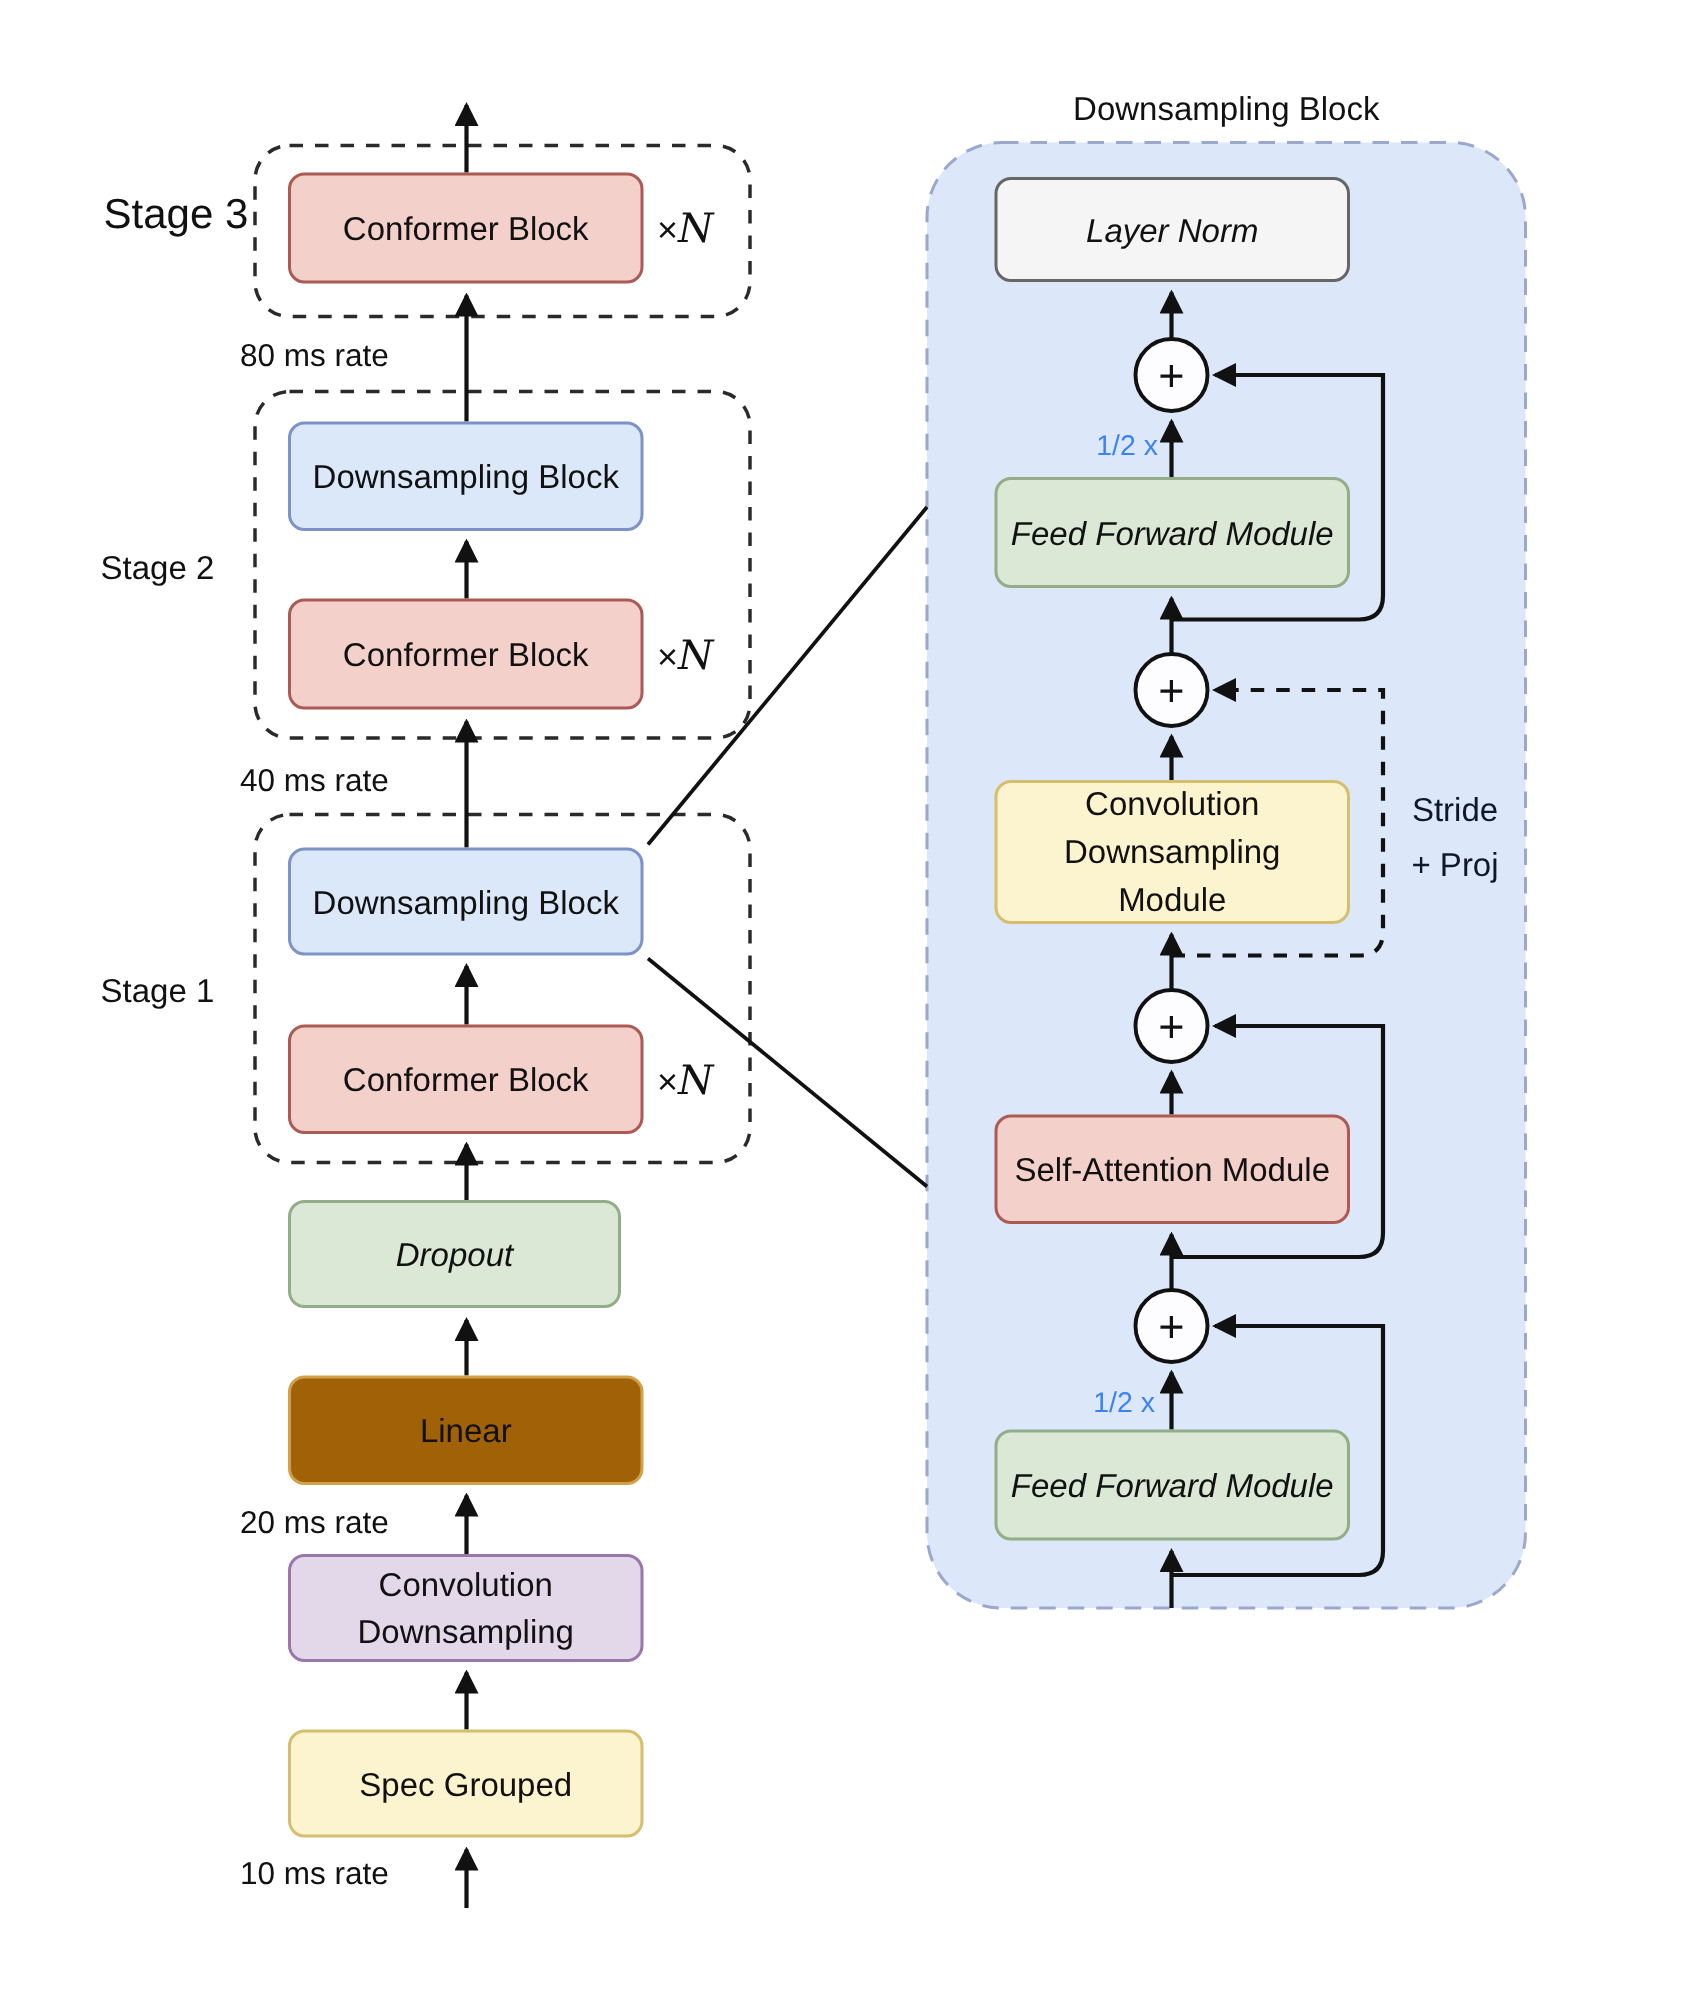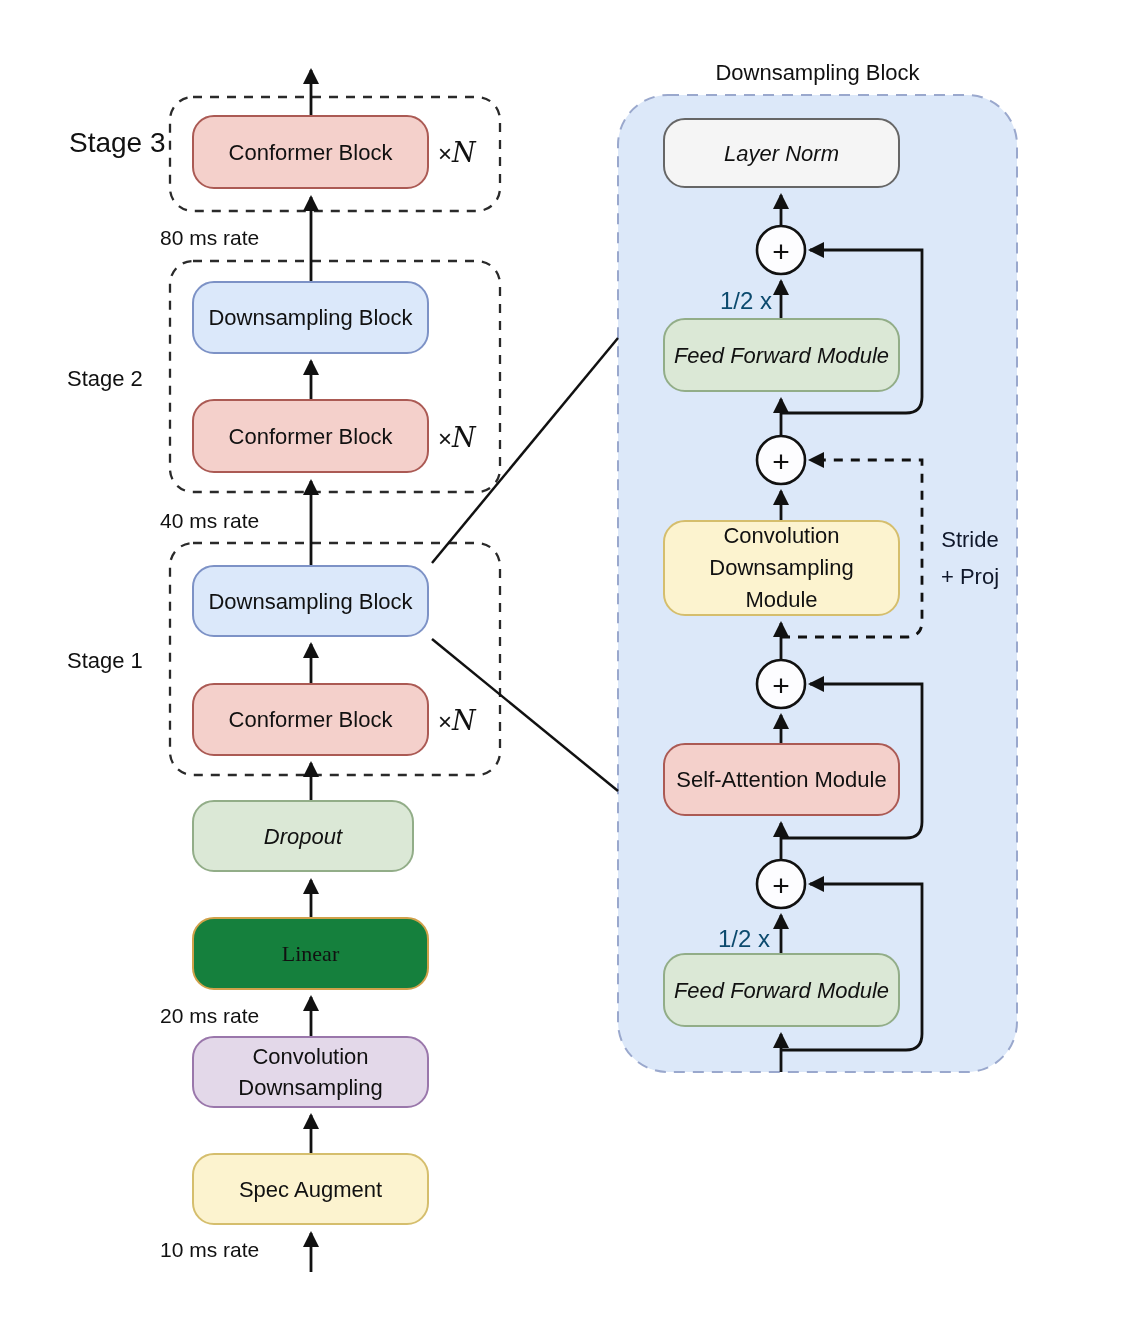--- a/index.html
+++ b/index.html
@@ -3,36 +3,36 @@
 <meta charset="utf-8">
 <style>
   html,body{margin:0;padding:0;background:#fff;}
   #canvas{
     position:relative;width:1122px;height:1332px;background:#ffffff;
     font-family:"Liberation Sans",sans-serif;color:#111;overflow:hidden;
   }
   #wires{position:absolute;left:0;top:0;z-index:1;}
   .box{
     position:absolute;box-sizing:border-box;z-index:2;
-    border:2px solid #888;border-radius:22px;
+    border:2px solid #888;border-radius:11px;
     display:flex;flex-direction:column;align-items:center;justify-content:center;
     font-size:22px;line-height:31px;text-align:right;color:#111;
   }
   .pink  {background:#f4d0cb;border-color:#ab5a54;}
   .blue  {background:#dbe8fa;border-color:#7d92c6;}
   .green {background:#dbe8d6;border-color:#92ad88;font-style:italic;}
-  .orange{background:#15803d;border-color:#d0a14a;font-family:Liberation Serif, serif;}
+  .orange{background:#a16207;border-color:#d0a14a;}
   .purple{background:#e3d8e9;border-color:#9a77ab;}
   .yellow{background:#fcf3cf;border-color:#d5be6d;}
   .gray  {background:#f5f5f5;border-color:#666666;font-style:italic;}
   .lbl{position:absolute;z-index:2;font-size:21px;line-height:22px;white-space:nowrap;color:#111;}
   .title{position:absolute;z-index:2;font-size:22px;text-align:center;color:#111;}
   .xn{position:absolute;z-index:2;font-size:24px;white-space:nowrap;color:#111;}
   .xn .nvar{font-family:"DejaVu Serif",serif;font-style:italic;font-size:27px;}
-  .half{position:absolute;z-index:2;font-size:24px;text-align:right;color:#0c4a6e;}
+  .half{position:absolute;z-index:2;font-size:19px;text-align:right;color:#3b82f6;}
   .strideproj{position:absolute;z-index:2;font-size:22px;line-height:37px;text-align:center;color:#0f172a;}
 </style>
 </head>
 <body>
 
 <div id="canvas">
 
   <svg id="wires" width="1122" height="1332" viewBox="0 0 1122 1332">
     <defs>
       <marker id="arr" viewBox="0 0 12 12" refX="10.5" refY="6" markerWidth="16" markerHeight="16" markerUnits="userSpaceOnUse" orient="auto">
@@ -141,21 +141,21 @@
   </div>
 
   <div class="lbl" style="left:160px;top:1005px;">20 ms rate</div>
 
   <div class="box purple" style="left:192px;top:1036px;width:237px;height:72px;">
     <div>Convolution</div>
     <div>Downsampling</div>
   </div>
 
   <div class="box yellow" style="left:192px;top:1153px;width:237px;height:72px;">
-    <div>Spec Augment</div>
+    <div>Spec Grouped</div>
   </div>
 
   <div class="lbl" style="left:160px;top:1239px;">10 ms rate</div>
 
   <div class="title" style="left:618px;top:60px;width:399px;">Downsampling Block</div>
 
   <div class="box gray" style="left:663px;top:118px;width:237px;height:70px;">
     <div>Layer Norm</div>
   </div>
 

